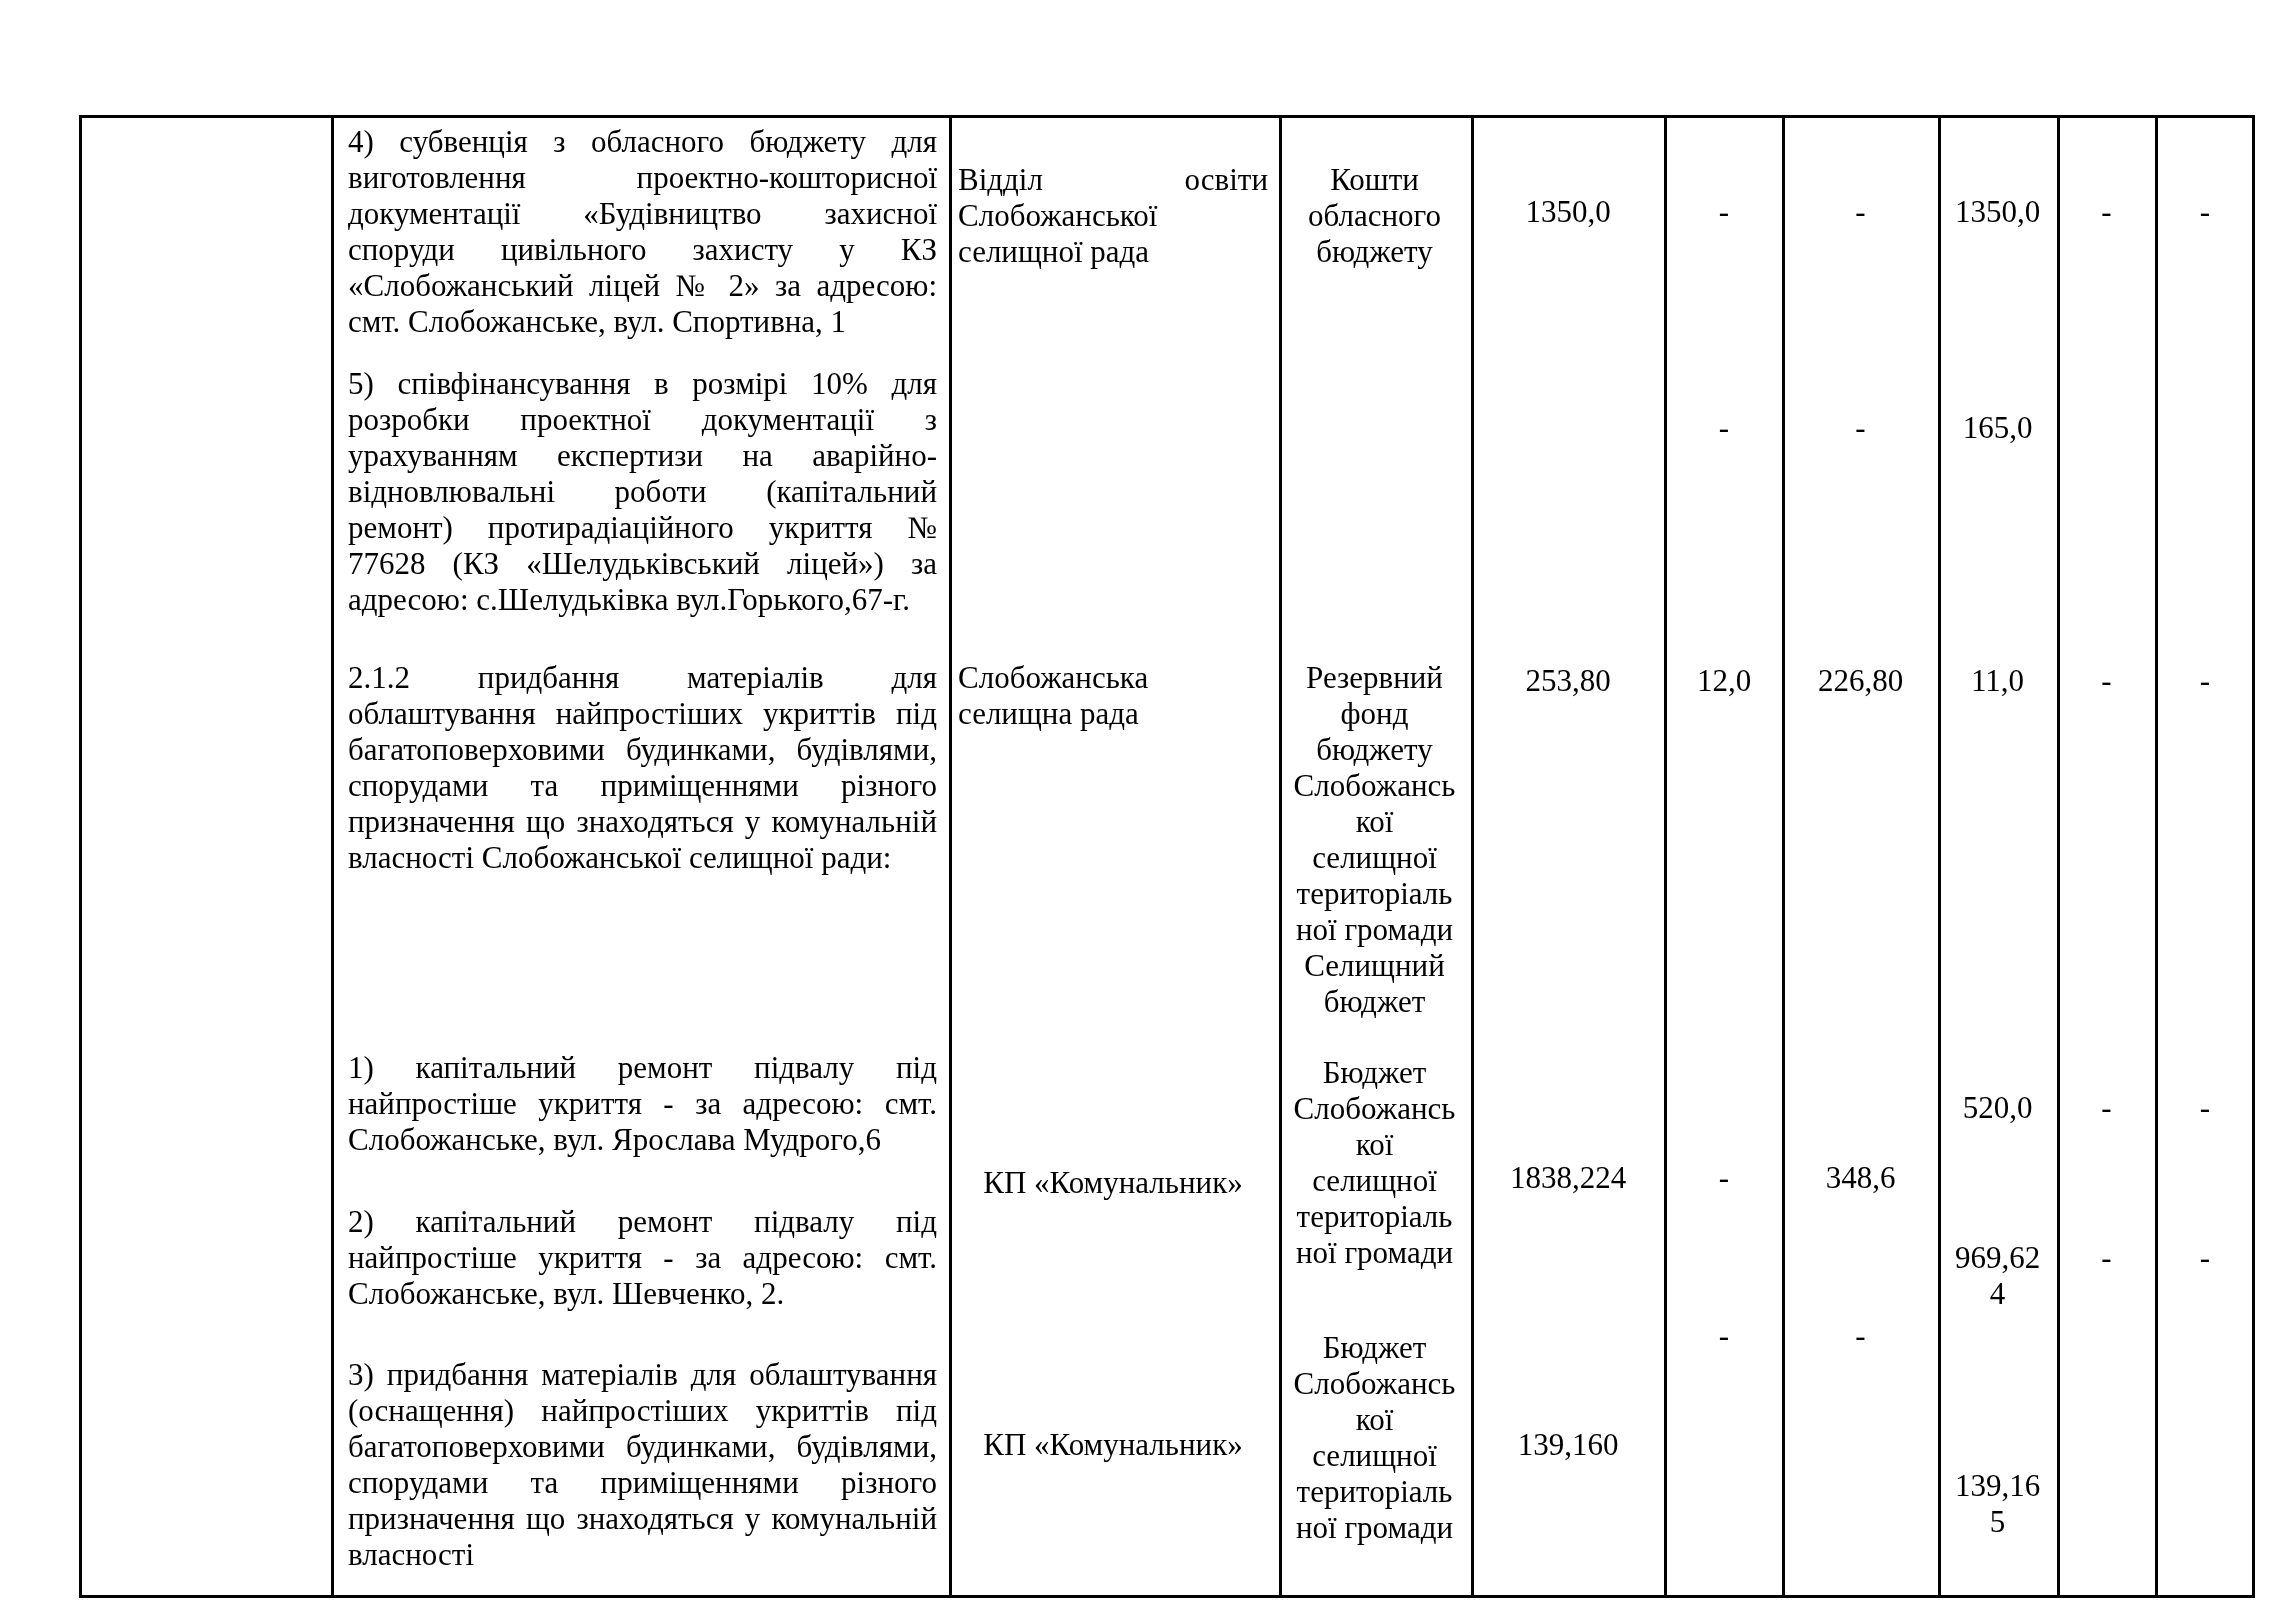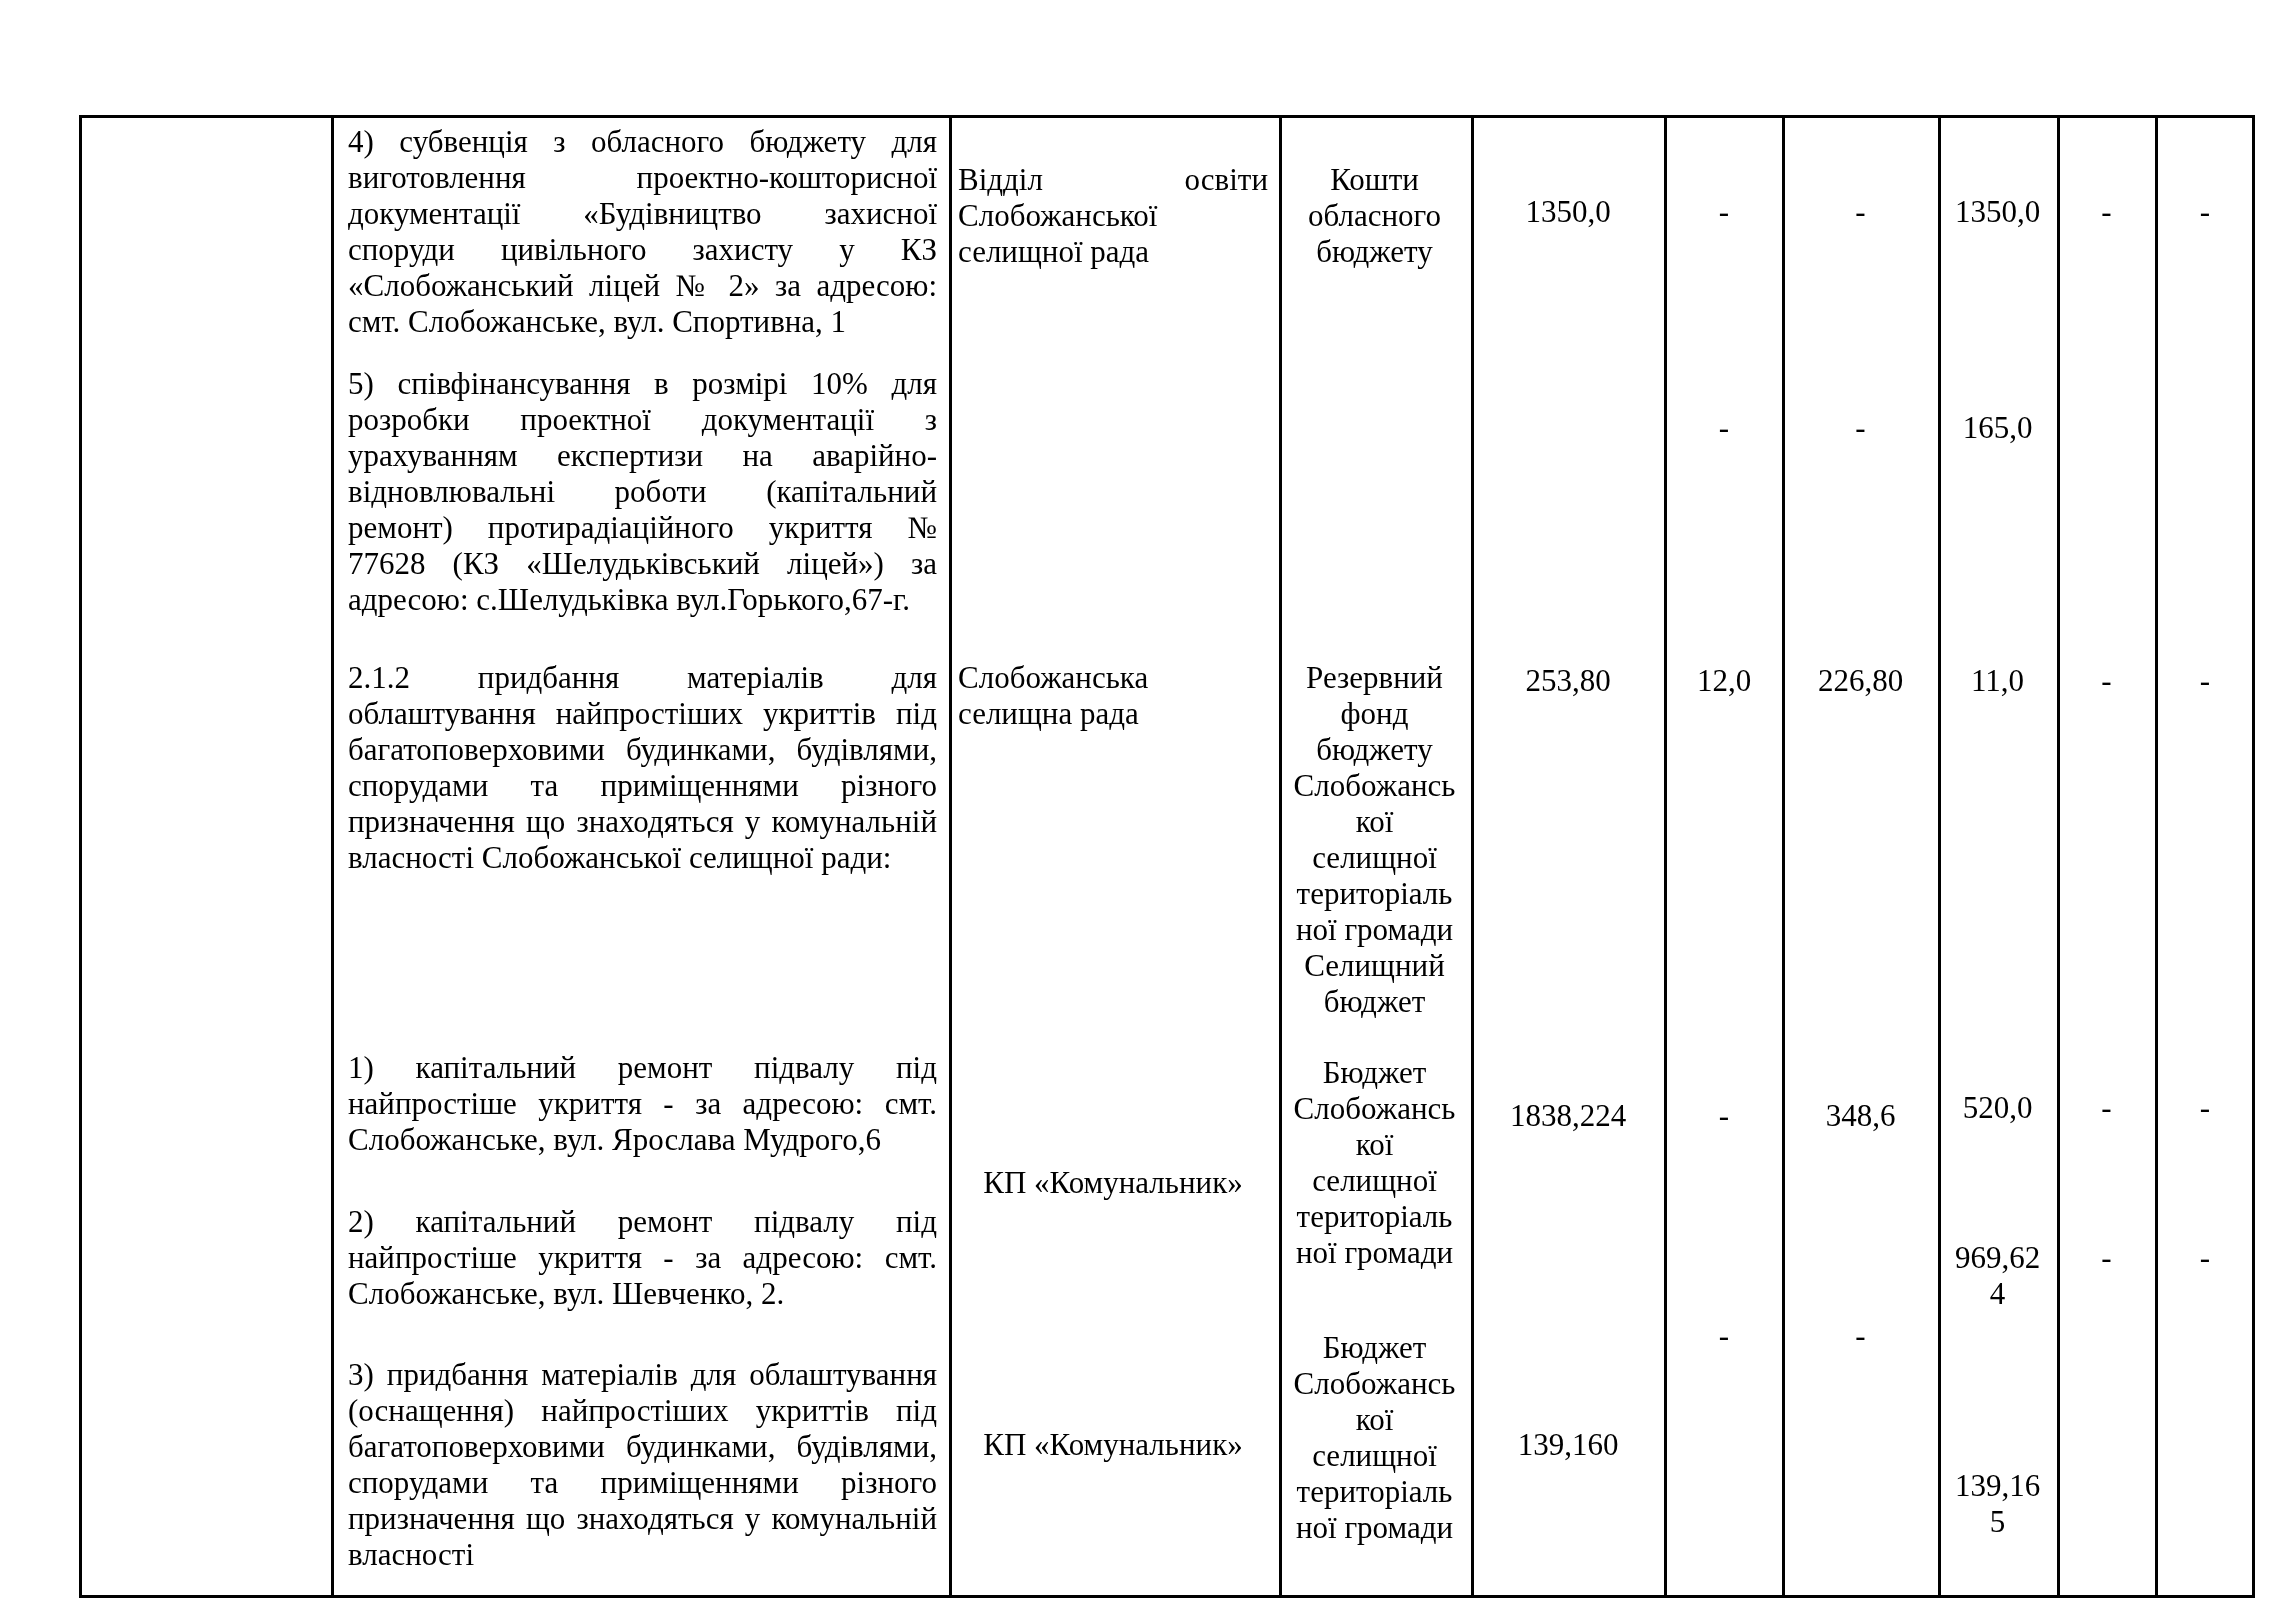--- a/index.html
+++ b/index.html
@@ -73,21 +73,21 @@
   .colF { left: 1669px; width: 110px; }
   .colG { left: 1786px; width: 149px; }
   .colH { left: 1940px; width: 115px; }
   .colI { left: 2060px; width: 93px; }
   .colJ { left: 2158px; width: 94px; }
 
   .r1 { top: 194px; }
   .r2 { top: 410px; }
   .r3 { top: 663px; }
   .r4 { top: 1090px; }
-  .r5 { top: 1098px; }
+  .r5 { top: 1160px; }
   .r6 { top: 1240px; }
   .r7 { top: 1318px; }
   .r8 { top: 1427px; }
   .r9 { top: 1468px; }
 </style>
 </head>
 <body>
 
 <div class="table-frame"></div>
 

